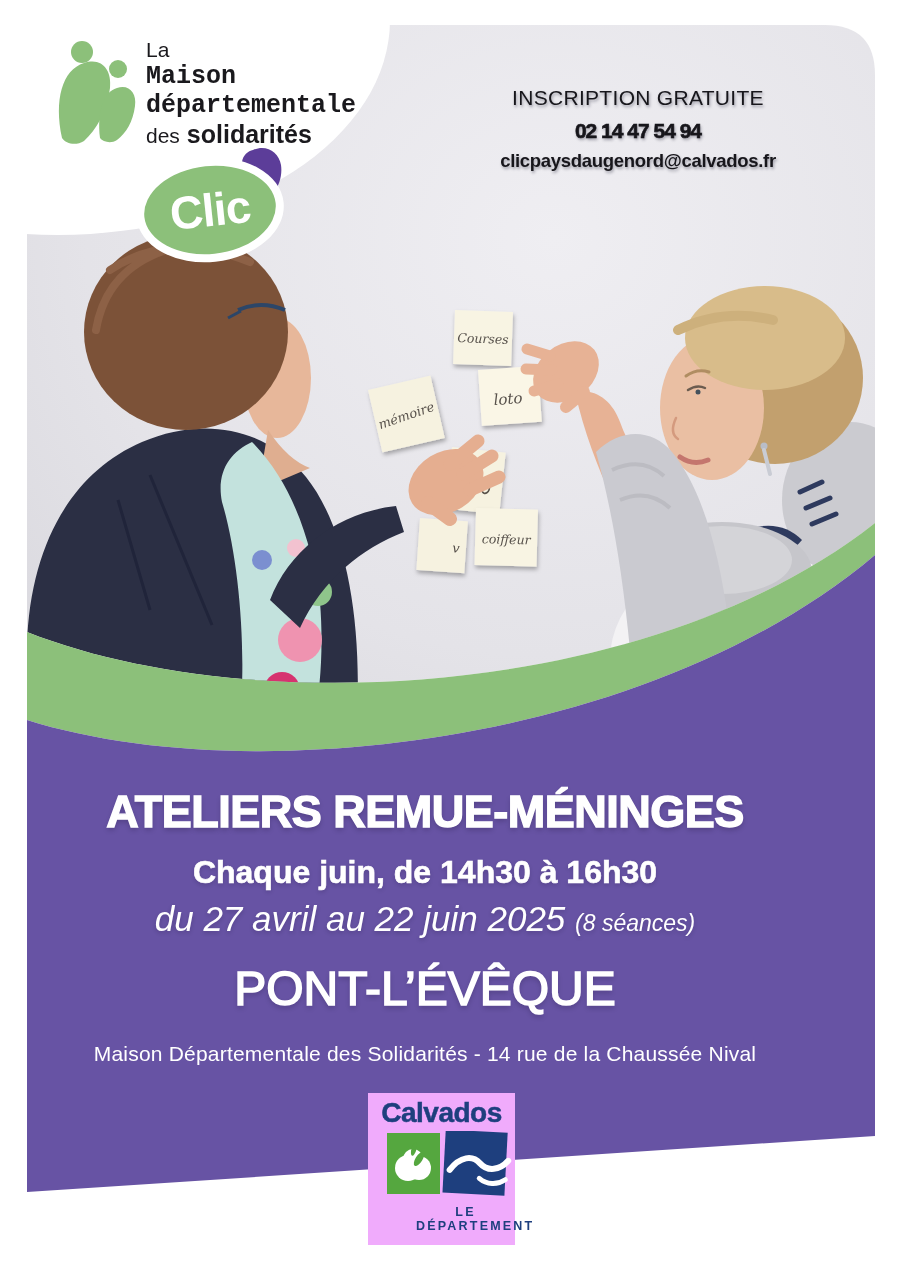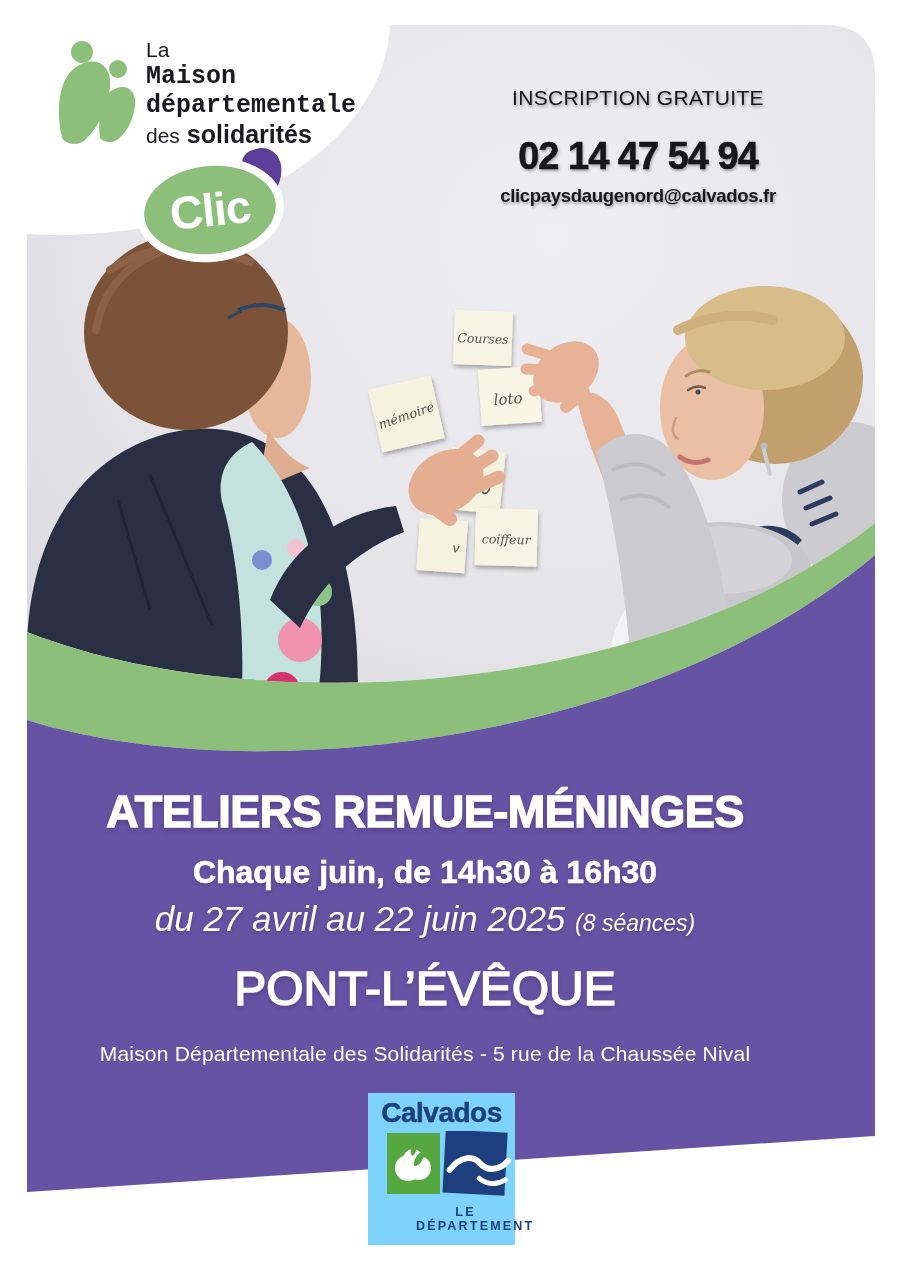--- a/index.html
+++ b/index.html
@@ -24,39 +24,39 @@
   .brand-text .b1{font-size:21px;font-weight:400;line-height:24px;}
   .brand-text .b2{font-size:25px;font-weight:700;line-height:29px;font-family:Liberation Mono, monospace;}
   .brand-text .b3{font-size:25px;line-height:29px;}
   .brand-text .b3 .reg{font-size:21px;font-weight:400;}
   .brand-text .b3 .bold{font-weight:700;}
 
   
   .contact{left:498px;top:86px;width:280px;text-align:center;color:#17161B;
     text-shadow:1px 2px 3px rgba(30,30,50,0.38);}
   .contact .registration{font-size:21px;font-weight:500;letter-spacing:0.3px;}
-  .contact .phone{font-size:38px;font-weight:700;letter-spacing:-1px;margin-top:25px;
+  .contact .phone{font-size:21px;font-weight:700;letter-spacing:-1px;margin-top:9px;
     -webkit-text-stroke:0.6px #17161B;}
   .contact .email{font-size:18.5px;font-weight:700;margin-top:7px;letter-spacing:-0.3px;}
 
   
   .event{left:27px;top:786px;width:796px;text-align:center;color:#fff;}
   .event-title{font-size:45px;font-weight:700;letter-spacing:-0.5px;
     -webkit-text-stroke:1.4px #fff;text-shadow:0 3px 5px rgba(20,10,40,0.25);}
   .event-schedule{font-size:32px;font-weight:700;margin-top:16px;
     -webkit-text-stroke:0.6px #fff;text-shadow:0 2px 4px rgba(20,10,40,0.2);}
   .event-dates{font-size:35px;font-style:italic;font-weight:400;margin-top:8px;
     text-shadow:0 2px 4px rgba(20,10,40,0.2);}
   .event-dates .dates-sessions{font-size:23px;}
   .event-city{font-size:48px;font-weight:400;margin-top:22px;letter-spacing:0px;
     -webkit-text-stroke:1.6px #fff;text-shadow:0 3px 5px rgba(20,10,40,0.25);}
   .event-venue{font-size:21px;font-weight:400;margin-top:26px;letter-spacing:0.2px;}
 
   
-  .calvados{left:368px;top:1093px;width:147px;height:152px;background:#7dd3fc;
+  .calvados{left:368px;top:1093px;width:147px;height:152px;background:#f0abfc;
     text-align:center;}
   .calvados-name{color:var(--cal-blue);font-size:28px;font-weight:700;
     letter-spacing:-0.5px;margin-top:4px;-webkit-text-stroke:0.5px var(--cal-blue);}
   .calvados-squares{display:block;margin:2px auto 0 auto;}
   .calvados-tagline{color:var(--cal-blue);font-size:12.5px;font-weight:700;
     letter-spacing:2.2px;margin-top:4px;margin-left:48px;}
 
   .note-text{font-family:"DejaVu Serif",serif;font-style:italic;fill:#57514B;}
 </style>
 </head>
@@ -202,21 +202,21 @@
   </div>
 
   <div class="overlay event">
     <div class="event-title">ATELIERS REMUE-MÉNINGES</div>
     <div class="event-schedule">Chaque juin, de 14h30 à 16h30</div>
     <div class="event-dates">
       <span class="dates-main">du 27 avril au 22 juin 2025</span>
       <span class="dates-sessions">(8 séances)</span>
     </div>
     <div class="event-city">PONT-L’ÉVÊQUE</div>
-    <div class="event-venue">Maison Départementale des Solidarités - 5 rue de la Chaussée Nival</div>
+    <div class="event-venue">Maison Départementale des Solidarités - 14 rue de la Chaussée Nival</div>
   </div>
 
   <div class="overlay calvados">
     <div class="calvados-name">Calvados</div>
     <svg class="calvados-squares" width="147" height="70" viewBox="0 0 147 70">
       <rect x="19" y="2" width="53" height="61" fill="#55A73F"></rect>
       <g fill="#ffffff">
         <circle cx="40" cy="37" r="13"></circle>
         <circle cx="51" cy="37" r="12"></circle>
         <circle cx="45" cy="28" r="10"></circle>

